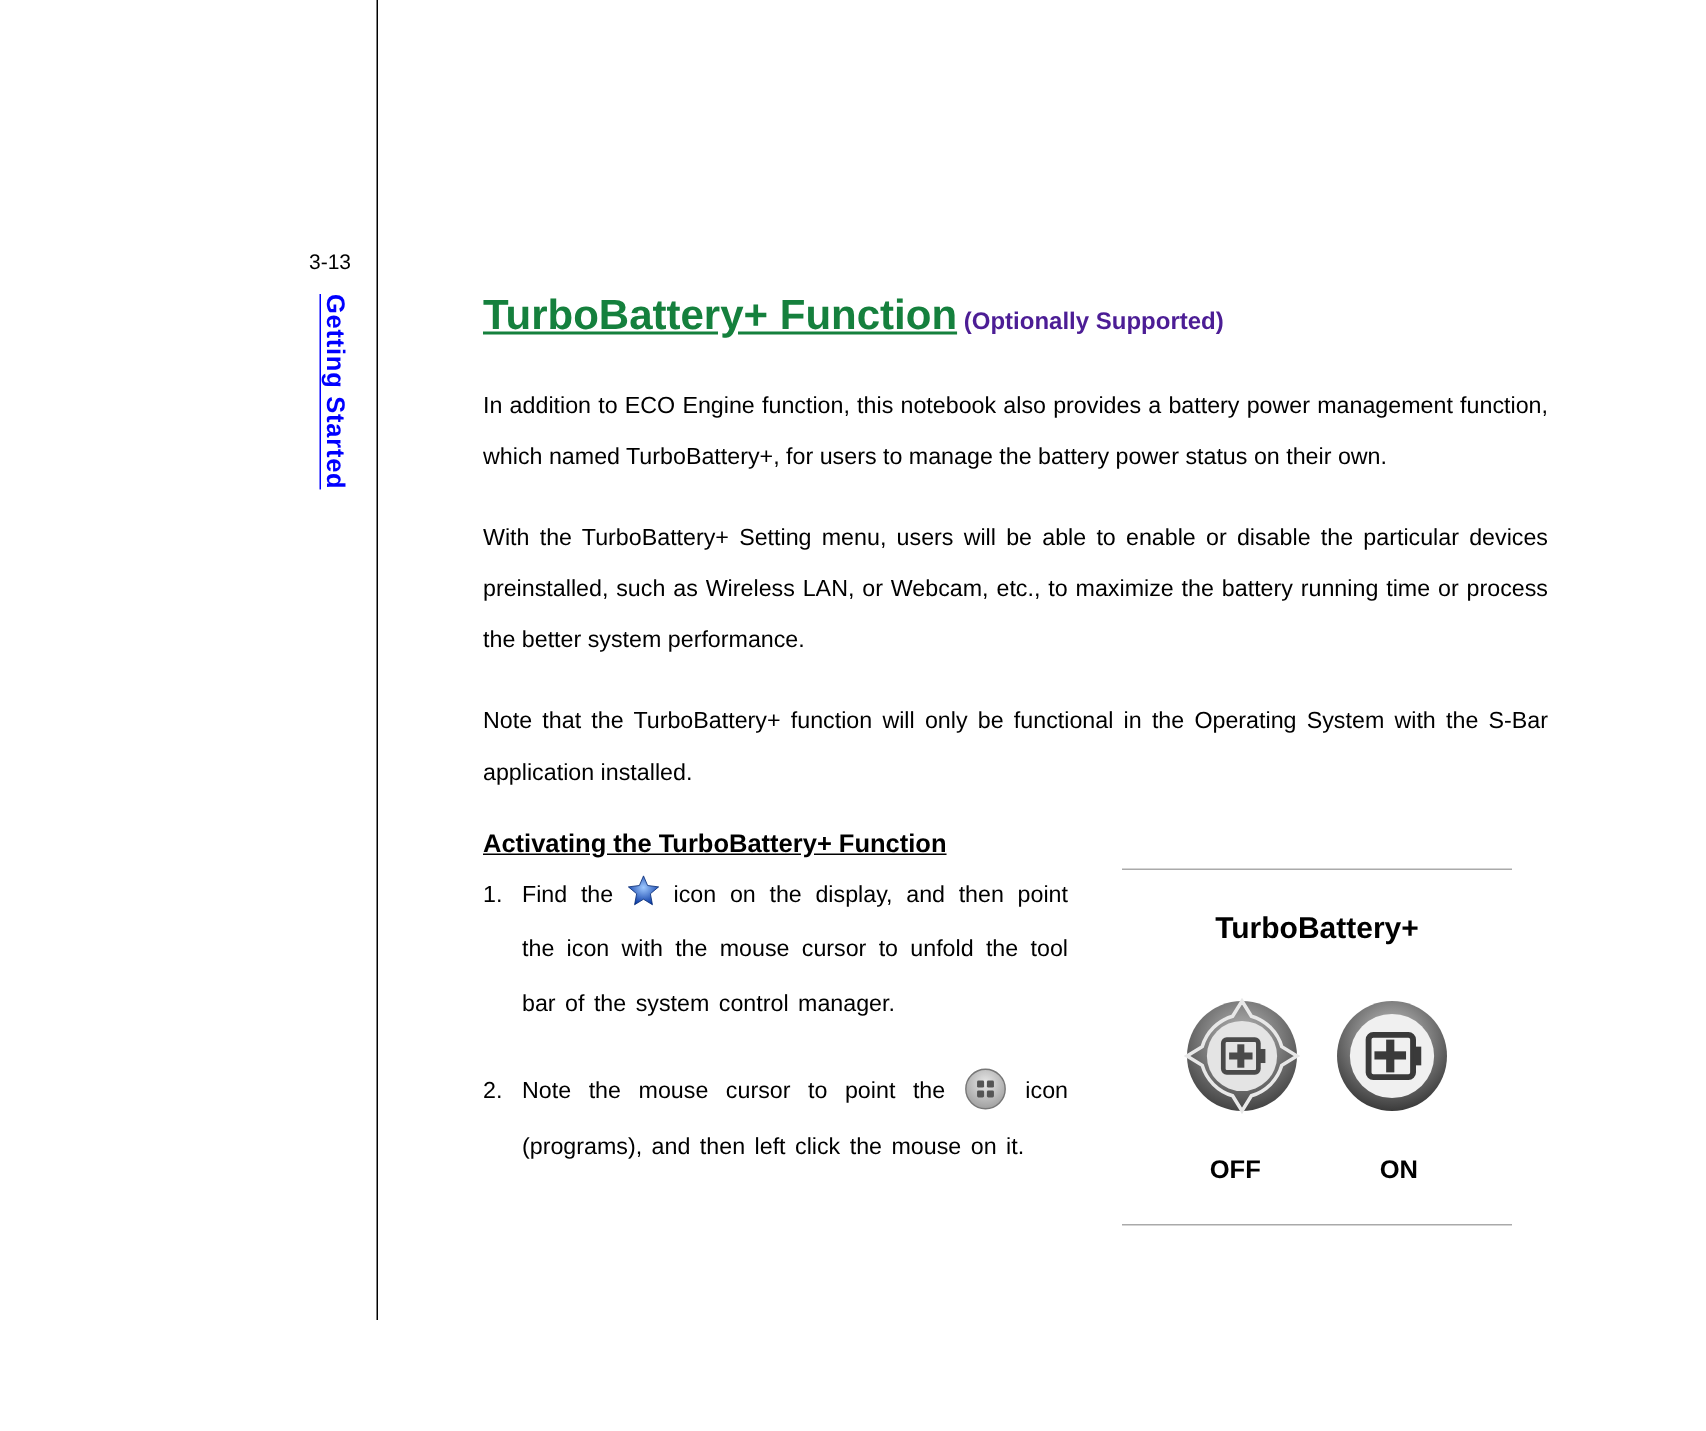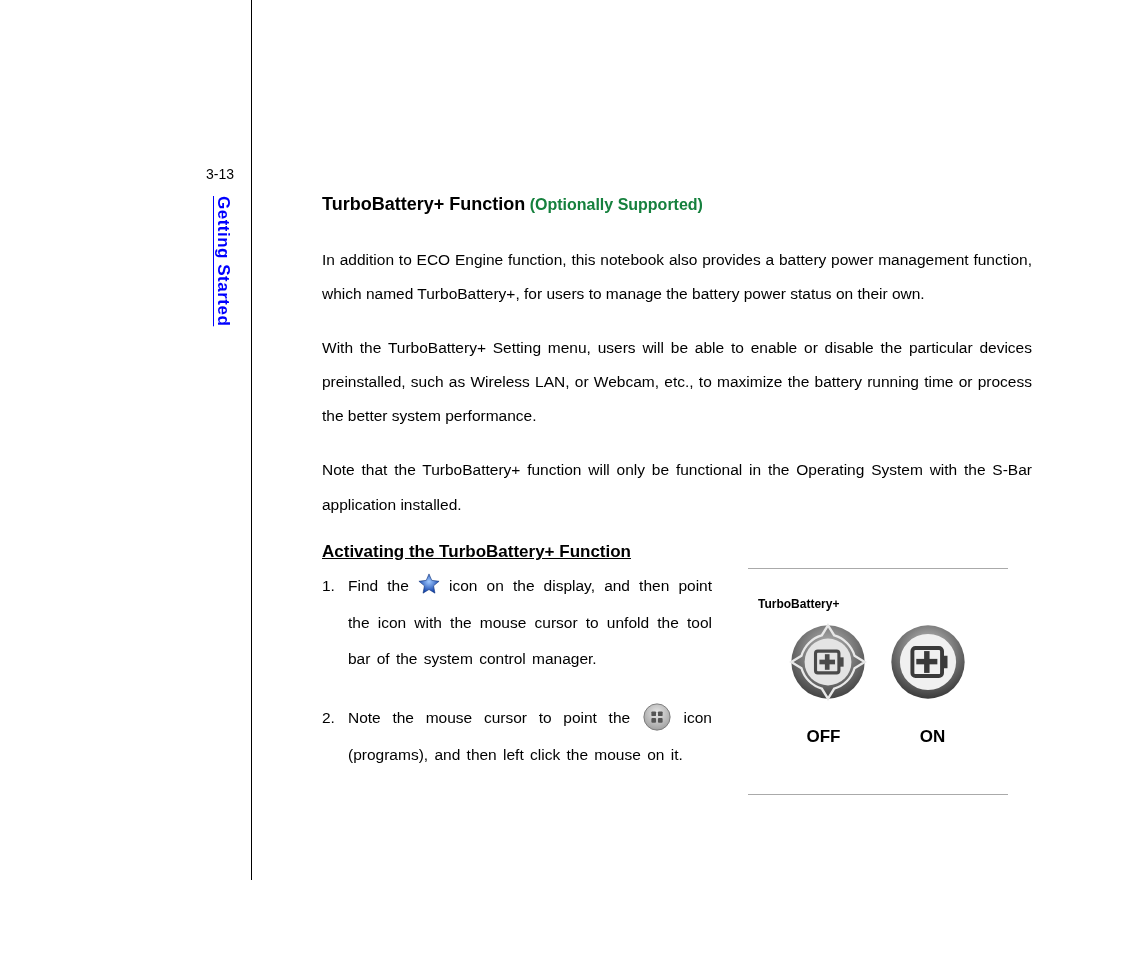--- a/index.html
+++ b/index.html
@@ -36,26 +36,27 @@
       letter-spacing: 0.5px;
     }
     .content {
       position: absolute;
       left: 322px;
       top: 194px;
       width: 710px;
     }
     .title-line { margin-bottom: 28px; }
     .title-main {
-      color: #000000;
-      font-weight: bold;
-      font-size: 18px;
+      color: #15803d;
+      font-weight: bold;
+      font-size: 28px;
+      text-decoration: underline;
     }
     .title-sub {
-      color: #15803d;
+      color: #4c1d95;
       font-weight: bold;
       font-size: 16px;
     }
     .para {
       font-size: 15.5px;
       line-height: 2.2;
       text-align: justify;
       margin-bottom: 20px;
     }
     .subheading {
@@ -86,23 +87,24 @@
     .star-svg { width: 22px; height: 22px; display: inline-block; vertical-align: -4px; }
     .prog-svg { width: 30px; height: 30px; display: inline-block; vertical-align: -9px; }
 
     .widget {
       width: 260px;
       border-top: 1px solid #aaa;
       border-bottom: 1px solid #aaa;
       padding: 28px 10px 26px 10px;
     }
     .widget-title {
-      font-weight: bold;
-      font-size: 12px;
-      margin-bottom: 12px;
+      text-align: center;
+      font-weight: bold;
+      font-size: 20px;
+      margin-bottom: 34px;
     }
     .widget-icons {
       display: flex;
       justify-content: center;
       gap: 22px;
       margin-bottom: 22px;
     }
     .tb-icon { width: 78px; height: 78px; }
     .widget-labels {
       display: flex;

